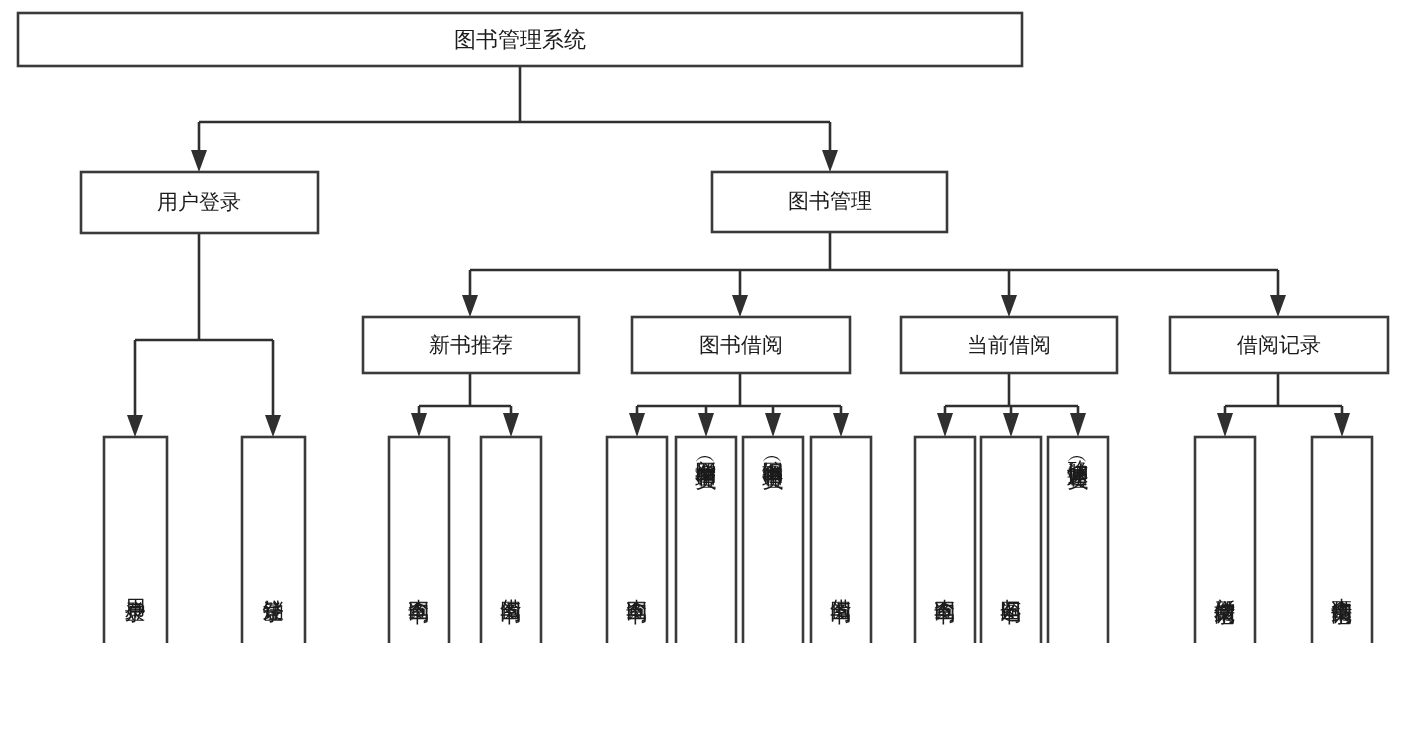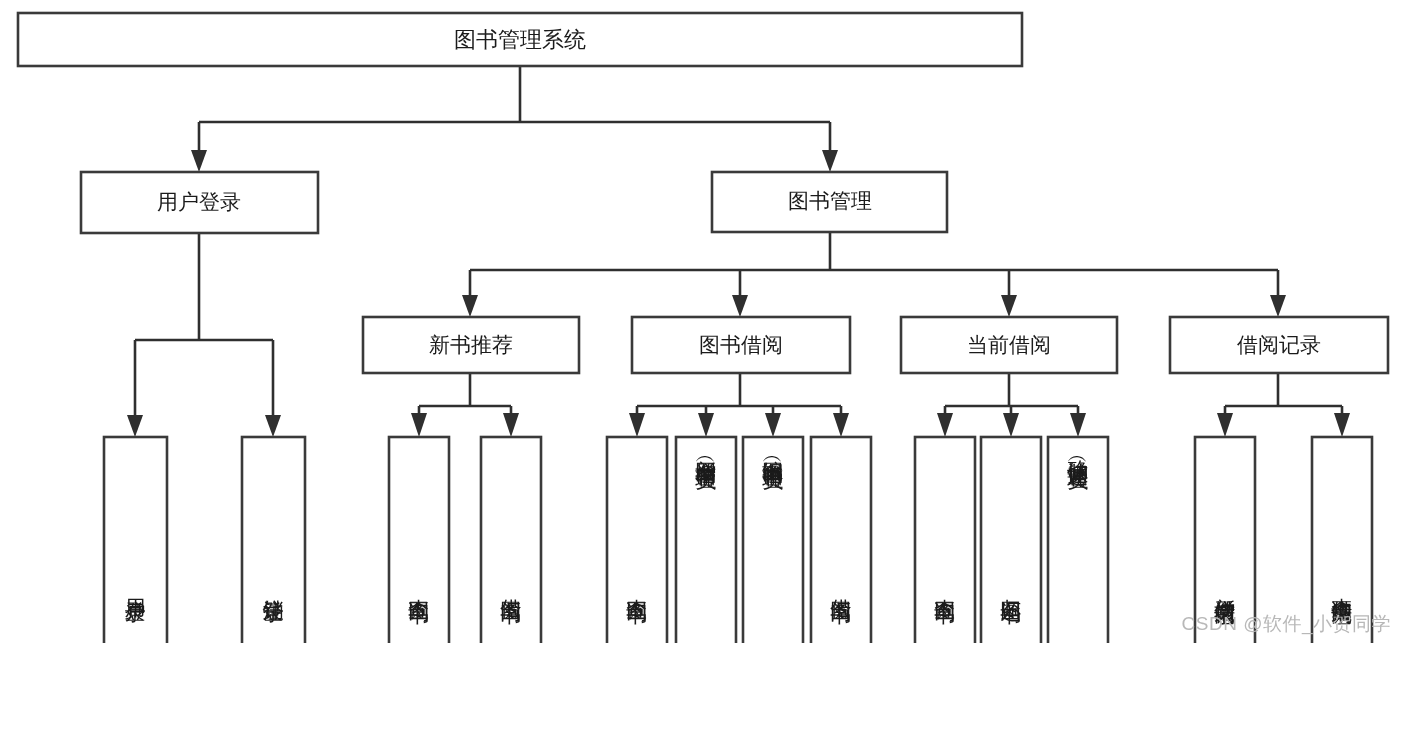--- a/index.html
+++ b/index.html
@@ -254,15 +254,14 @@
     <span class="leaf-label">确认归还（管理员）</span>
   </div>
 
   <div class="leaf-label-wrap" style="left:1195px; top:437px; width:60px; height:296px;">
     <span class="leaf-label">新增借阅记录</span>
   </div>
   <div class="leaf-label-wrap" style="left:1312px; top:437px; width:60px; height:296px;">
     <span class="leaf-label">查询借阅记录</span>
   </div>
 
-  <div class="watermark">CSDN @软件_小贺同学</div>
 
 </div>
 
 </body></html>

